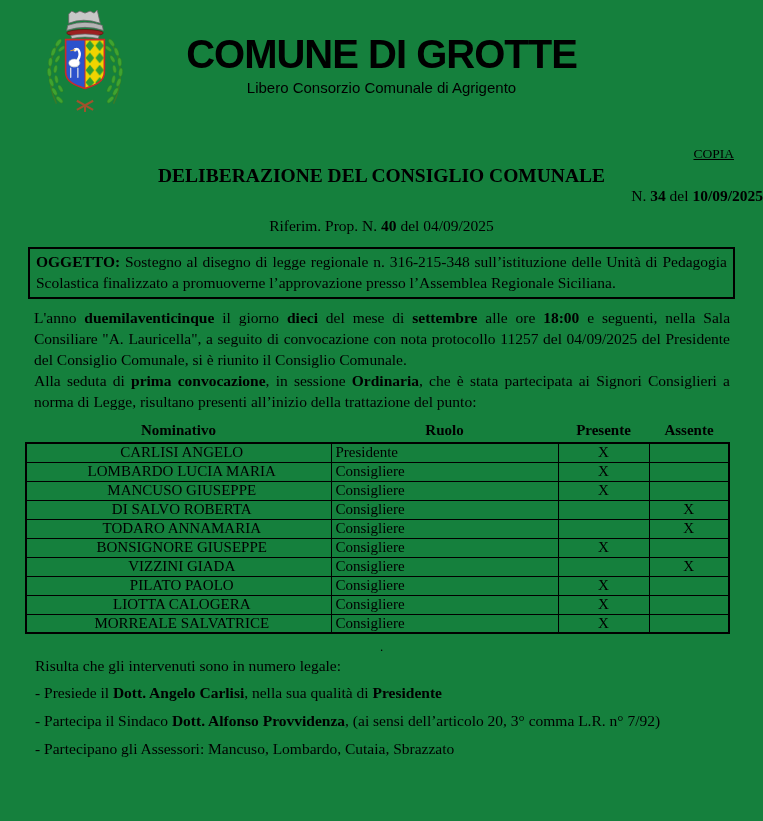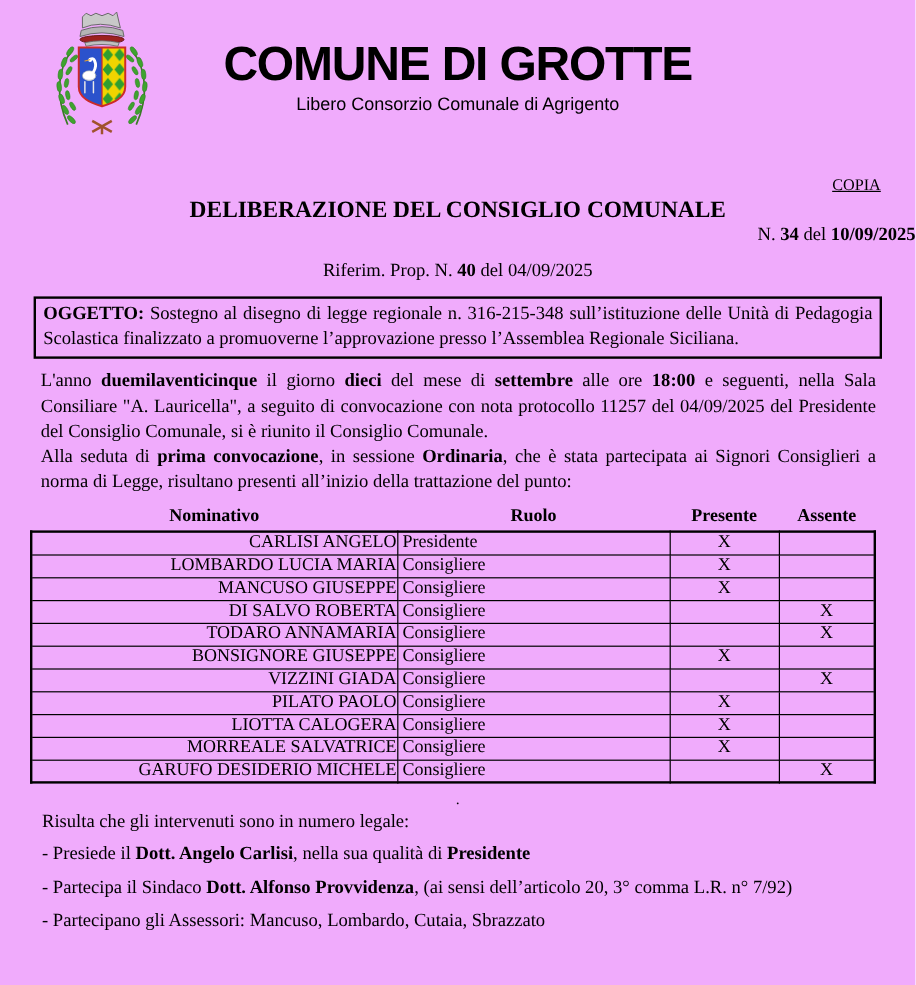--- a/index.html
+++ b/index.html
@@ -2,21 +2,21 @@
 <html><head>
 <meta charset="utf-8">
 <style>
   * { box-sizing: border-box; margin: 0; padding: 0; }
   html, body { background: #ffffff; }
   .page {
     position: relative;
     width: 763px;
     height: 821px;
     margin: 0 auto;
-    background: #f0abfc;
+    background: #15803d;
     overflow: hidden;
     font-family: "Liberation Serif", serif;
     color: #000;
   }
   .b { font-weight: bold; }
 
   
   .header { position: relative; height: 118px; }
   .crest { position: absolute; left: 34px; top: 8px; width: 102px; height: 106px; }
   .muni-title {
@@ -52,21 +52,21 @@
 
   .intro { margin: 8px 33px 0 34px; font-size: 15.5px; line-height: 21px; }
   .intro p { text-align: justify; }
   .intro p.last-justify { text-align: justify; }
 
   
   table.attendance { margin: 10px 0 0 25px; border-collapse: collapse; table-layout: fixed; width: 703px; font-size: 15px; }
   table.attendance thead th { border: none; font-weight: bold; text-align: center; font-size: 15px; padding-bottom: 3px; }
   table.attendance tbody { border: 2px solid #000; }
   table.attendance tbody td { border: 1px solid #000; height: 19px; line-height: 17px; overflow: hidden; white-space: nowrap; }
-  td.cell-name { padding-left: 6px; text-align: right; }
+  td.cell-name { padding-left: 6px; text-align: center; }
   td.cell-role { padding-left: 4px; text-align: left; }
   td.cell-presente, td.cell-assente { text-align: center; }
 
   .summary { text-align: center; font-size: 15.5px; margin-top: 12px; }
   .dot-line { text-align: center; font-size: 13px; line-height: 10px; margin-top: 8px; }
   .legal-line { margin: 5px 0 0 35px; font-size: 15.5px; }
   .note { margin: 8px 30px 0 35px; font-size: 15.5px; line-height: 20px; }
 </style>
 </head>
 <body>
@@ -235,26 +235,20 @@
           <td class="cell-role">Consigliere</td>
           <td class="cell-presente">X</td>
           <td class="cell-assente"></td>
         </tr>
         <tr>
           <td class="cell-name">MORREALE SALVATRICE</td>
           <td class="cell-role">Consigliere</td>
           <td class="cell-presente">X</td>
           <td class="cell-assente"></td>
         </tr>
-        <tr>
-          <td class="cell-name">GARUFO DESIDERIO MICHELE</td>
-          <td class="cell-role">Consigliere</td>
-          <td class="cell-presente"></td>
-          <td class="cell-assente">X</td>
-        </tr>
       </tbody>
   </table>
 
 
   <div class="dot-line">.</div>
 
   <div class="legal-line">Risulta che gli intervenuti sono in numero legale:</div>
 
   <div class="note"><span>- Presiede il </span><span class="b">Dott. Angelo Carlisi</span><span>, nella sua qualità di </span><span class="b">Presidente</span></div>
   <div class="note"><span>- Partecipa il Sindaco </span><span class="b">Dott. Alfonso Provvidenza</span><span>, (ai sensi dell’articolo 20, 3° comma L.R. n° 7/92)</span></div>

